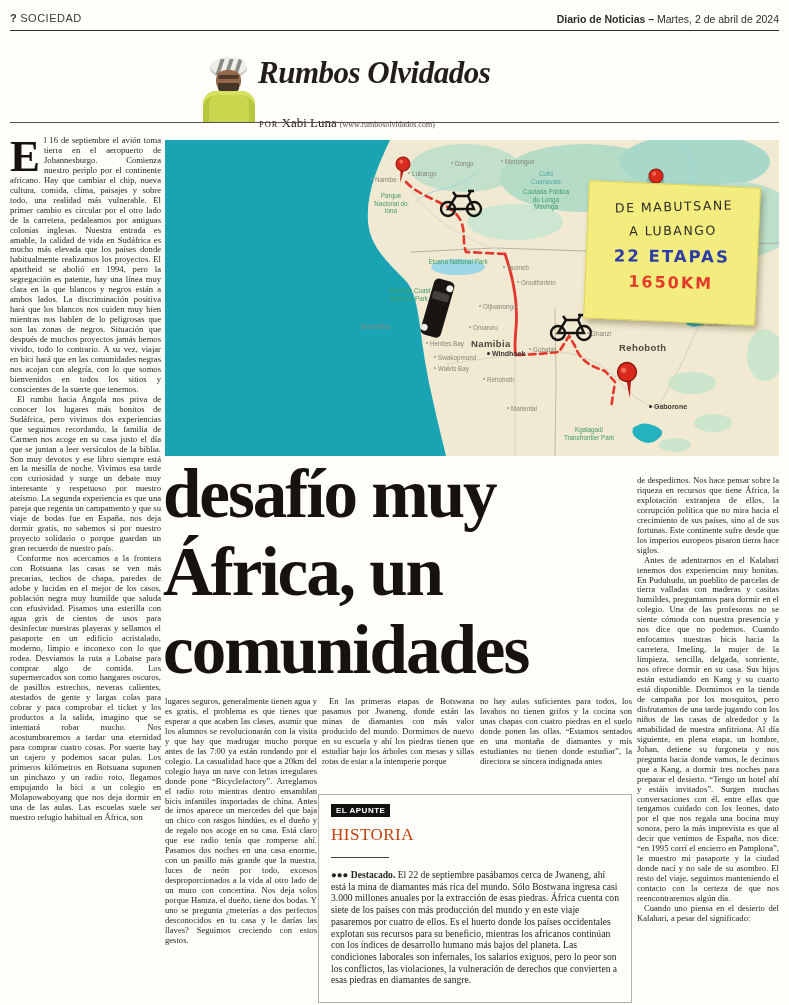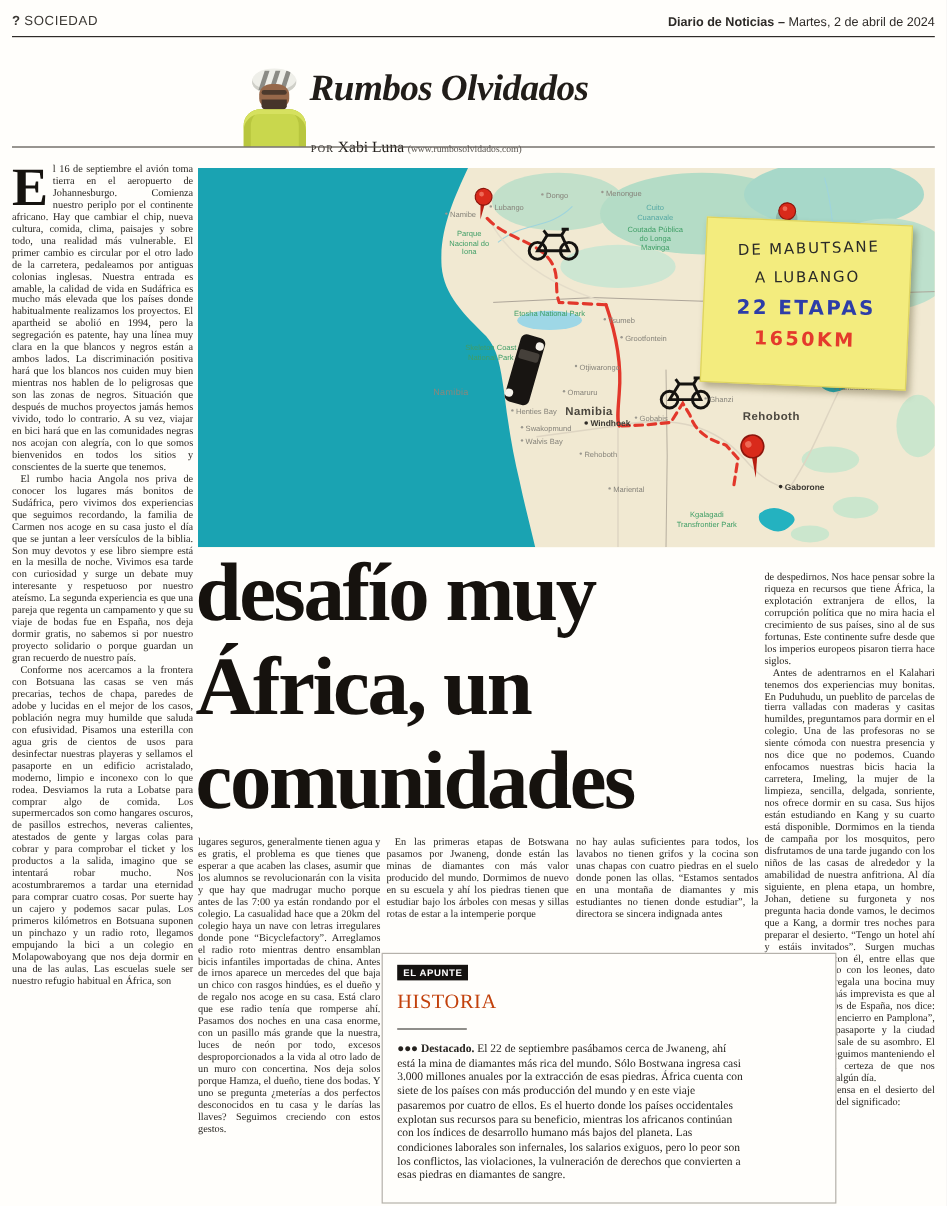--- a/index.html
+++ b/index.html
@@ -35,21 +35,21 @@
   .col1{position:absolute;left:10px;top:136px;width:151px;height:869px;overflow:hidden;}
   .col2{position:absolute;left:165px;top:697px;width:152px;height:308px;overflow:hidden;}
   .col3{position:absolute;left:322px;top:697px;width:152px;height:94px;overflow:hidden;}
   .col4{position:absolute;left:480px;top:697px;width:152px;height:94px;overflow:hidden;}
   .col5{position:absolute;left:637px;top:476px;width:142px;height:543px;overflow:hidden;}
   .dropcap{float:left;font-size:45px;line-height:36px;font-weight:bold;padding:2px 4px 0 0;color:#16130f;}
   
   .headline{position:absolute;left:163px;top:455px;width:478px;font-size:69px;line-height:78px;
             font-weight:bold;letter-spacing:-2px;color:#16120e;}
   
-  .apunte{position:absolute;left:318px;top:794px;width:379px;height:209px;border:1px solid #b5b1aa;
+  .apunte{position:absolute;left:318px;top:794px;width:314px;height:209px;border:1px solid #b5b1aa;
           background:#fffefb;box-sizing:border-box;overflow:hidden;}
   .apunte-tag{position:absolute;left:12px;top:9px;background:#141210;color:#fff;
               font-family:"Liberation Sans",sans-serif;font-weight:bold;font-size:8px;
               letter-spacing:.5px;padding:2px 5px;}
   .apunte-title{position:absolute;left:12px;top:30px;font-size:17px;letter-spacing:.5px;color:#c2410c;}
   .apunte-div{position:absolute;left:12px;top:62px;width:58px;border-top:1px solid #474440;}
   .apunte-body{position:absolute;left:12px;top:74px;width:290px;font-size:9.6px;line-height:11.7px;
                text-align:left;color:#26231f;}
   .apunte-body .lead{font-weight:bold;}
   

